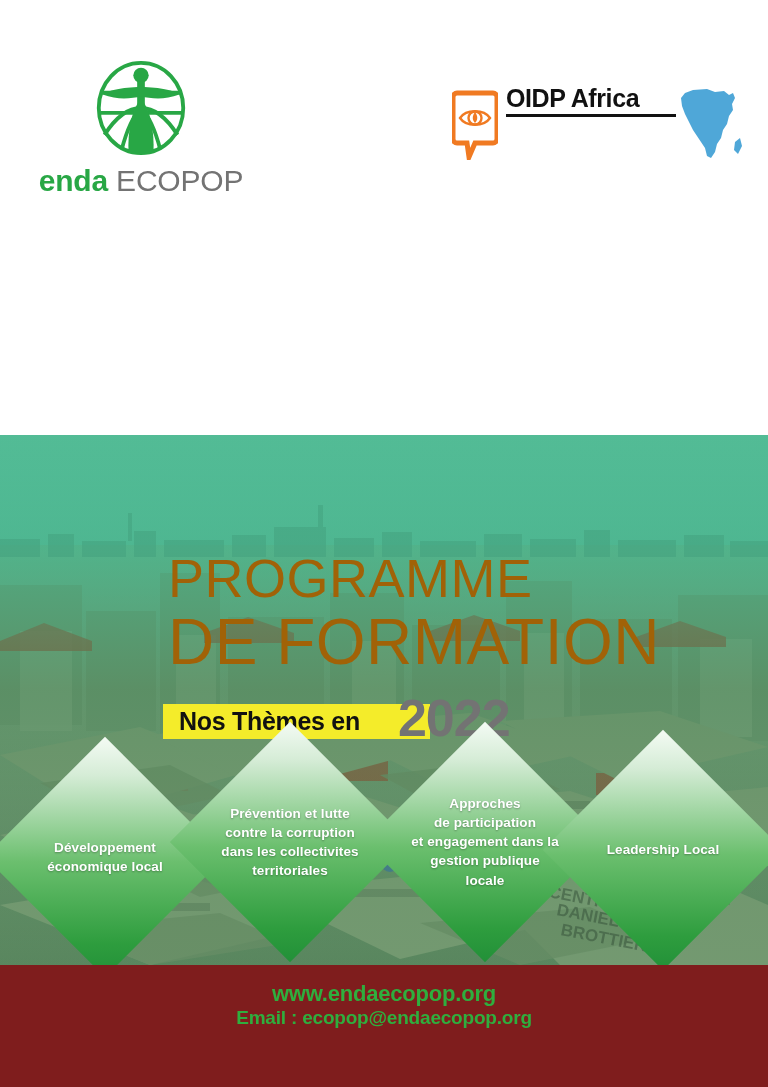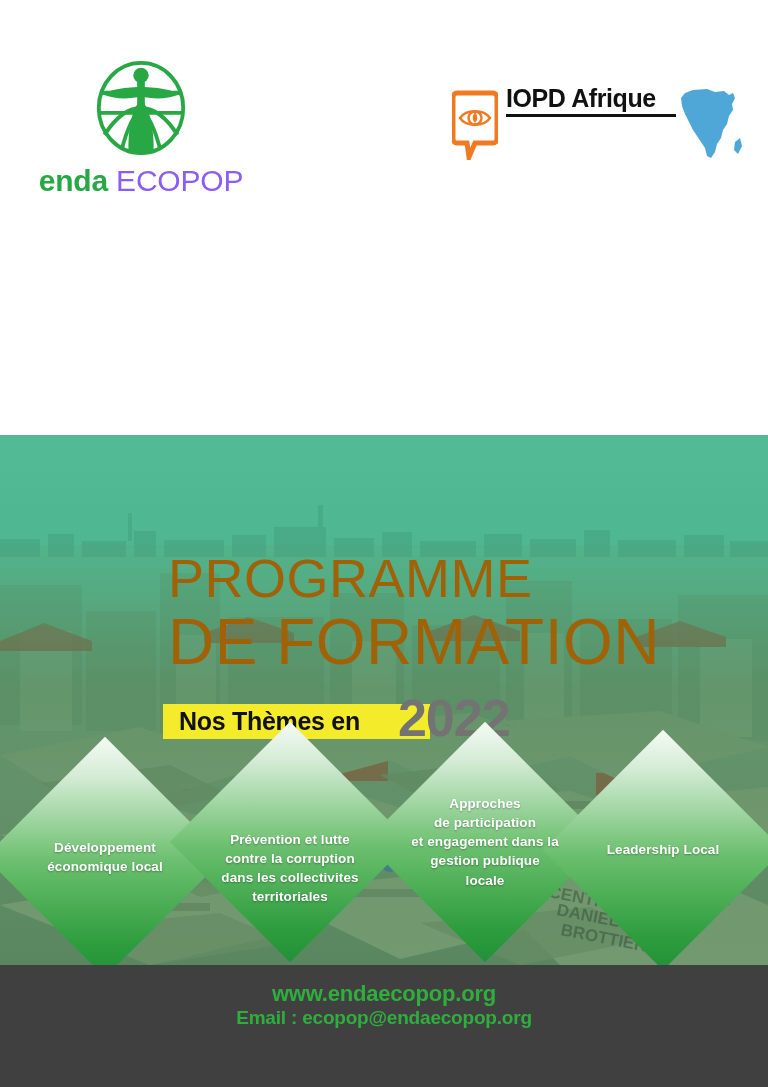--- a/index.html
+++ b/index.html
@@ -43,21 +43,21 @@
     font-size: 30px;
     line-height: 1;
     letter-spacing: -0.2px;
     white-space: nowrap;
   }
   .enda-word-bold {
     color: #28A745;
     font-weight: 700;
   }
   .enda-word-light {
-    color: #8b5cf6;
+    color: #737373;
     font-weight: 400;
   }
 
   
   .oidp-logo {
     position: absolute;
     left: 452px;
     top: 86px;
     width: 290px;
     height: 95px;
@@ -206,32 +206,32 @@
     letter-spacing: 0.1px;
     text-shadow: 0 1px 2px rgba(0,0,0,0.30);
     pointer-events: none;
   }
   .d0 { left: 20px;  top: 37px; }
   .d1 { left: 205px; top: 22px; }
   .d2 { left: 400px; top: 22px; }
   .d3 { left: 578px; top: 30px; }
 
   .dl0 { left: 105px; top: 122px; }
-  .dl1 { left: 290px; top: 107px; margin-top: 26px; }
+  .dl1 { left: 290px; top: 107px; }
   .dl2 { left: 485px; top: 107px; }
   .dl3 { left: 663px; top: 115px; }
 
   
   .footer {
     position: absolute;
     left: 0;
     top: 965px;
     width: 768px;
     height: 122px;
-    background: #404040;
+    background: #7f1d1d;
     text-align: center;
   }
   .footer-line {
     font-weight: 700;
     line-height: 1.18;
     white-space: nowrap;
   }
   .footer-web1 {
     margin-top: 16px;
     font-size: 22px;
@@ -284,21 +284,21 @@
     <svg class="oidp-bubble" viewBox="0 0 46 70">
       <path d="M5 3 h36 a4 4 0 0 1 4 4 v42 a4 4 0 0 1 -4 4 h-18 l-6 14 l-2 -14 h-10 a4 4 0 0 1 -4 -4 v-42 a4 4 0 0 1 4 -4 z" fill="#ffffff" stroke="#F07A22" stroke-width="5"></path>
       <g fill="none" stroke="#F07A22" stroke-width="2.4">
         <path d="M8 28 C 14 19, 32 19, 38 28 C 32 37, 14 37, 8 28 Z"></path>
         <circle cx="23" cy="28" r="6.5"></circle>
       </g>
       <path d="M23 22 C 20 26, 20 30, 23 33 C 26 30, 26 26, 23 22 Z" fill="#F07A22"></path>
     </svg>
 
     <div class="oidp-text">
-      <div class="oidp-line1">IOPD Afrique</div>
+      <div class="oidp-line1">OIDP Africa</div>
     </div>
 
     <svg class="oidp-africa" viewBox="0 0 70 88">
       <path fill="#4FA7D8" d="M16 4 L30 3 L38 6 L47 5 L52 9 L56 7 L58 12 L55 18 L56 24 L52 30 L50 38
         L46 44 L44 52 L40 58 L38 66 L34 72 L30 70 L28 62 L24 56 L20 50 L16 44 L12 36 L8 28
         L5 20 L4 12 L8 7 Z"></path>
       <path fill="#4FA7D8" d="M58 56 L63 52 L65 60 L61 68 L57 64 Z"></path>
     </svg>
   </div>
 </div>

